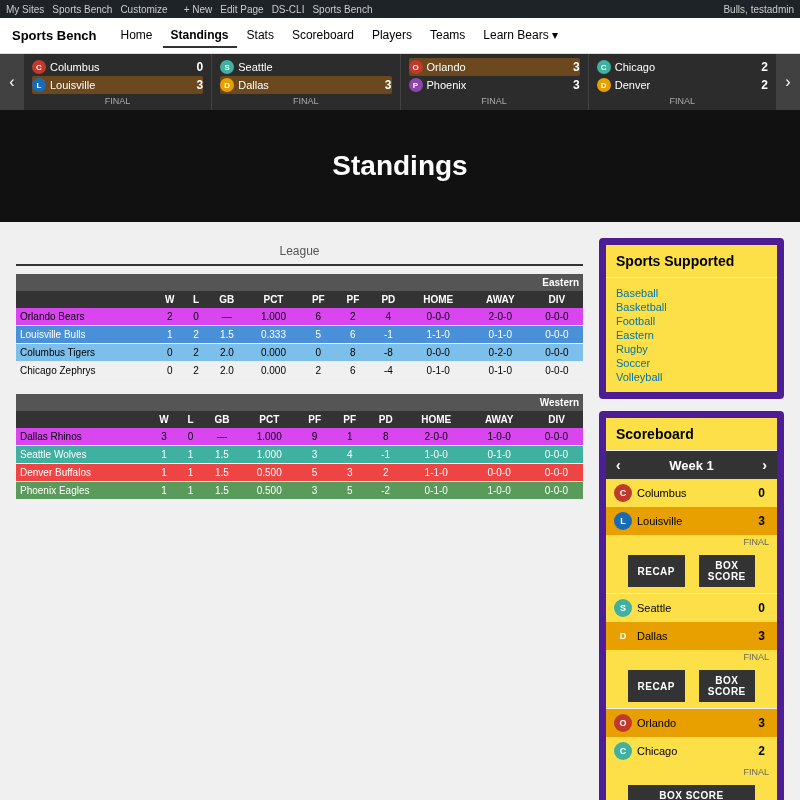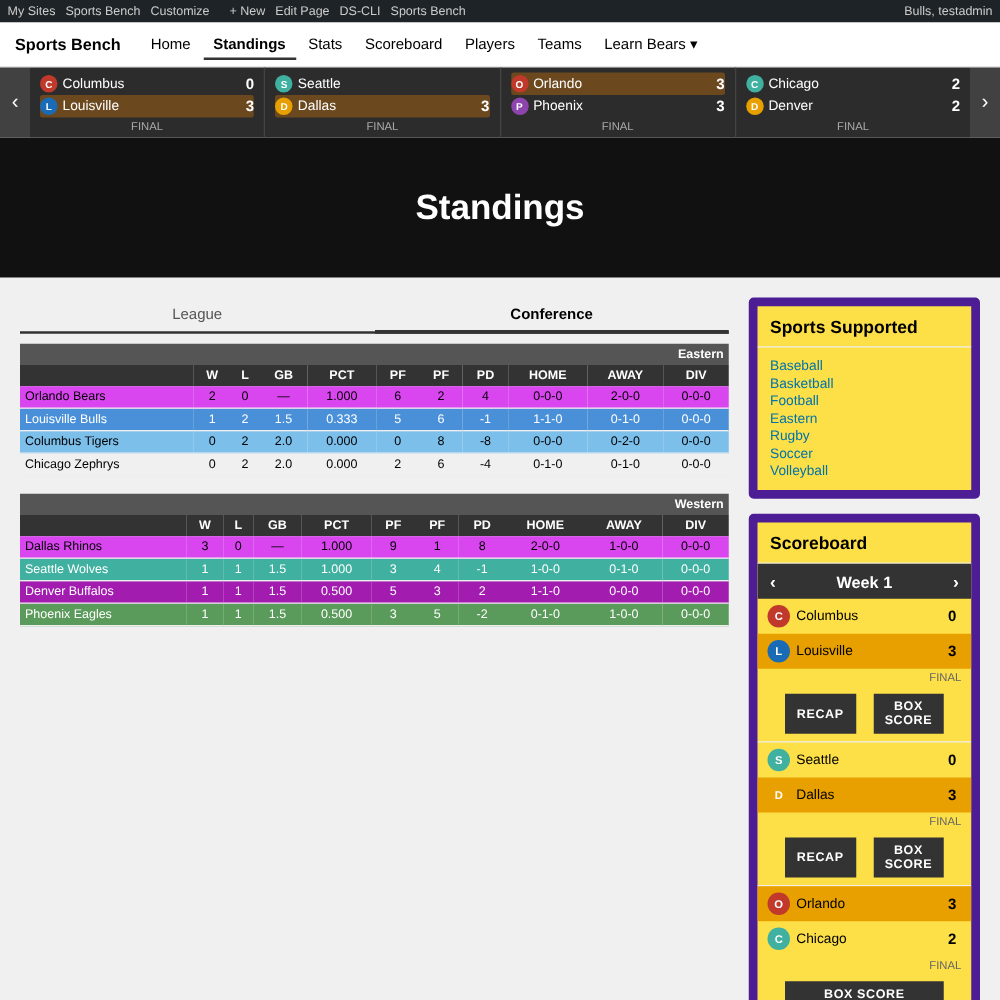--- a/index.html
+++ b/index.html
@@ -152,21 +152,21 @@
       color: #fff;
       font-weight: bold;
       padding: 3px 4px;
     }
     .standings-table td { padding: 3px 4px; text-align: center; border-bottom: 1px solid #eee; }
     .standings-table td.left { text-align: left; }
 
     .row-orange { background: #d946ef; color: #000; margin-left: 20px; }
     .row-blue { background: #4a90d9; color: #fff; }
     .row-light-blue { background: #7bbfea; color: #000; }
-    .row-dark { background: #a21caf; color: #fff; }
+    .row-dark { background: #ef4444; color: #fff; }
     .row-teal { background: #40b0a0; color: #fff; }
     .row-green { background: #5a9a5a; color: #fff; }
 
     
     #sidebar { width: 185px; flex-shrink: 0; }
 
     .sidebar-widget {
       background: #fde047;
       border: 7px solid #4c1d95;
       border-radius: 4px;
@@ -355,21 +355,20 @@
 <div id="hero">
   <h1>Standings</h1>
 </div>
 
 <div id="main-content">
 
   <div id="standings-section">
 
     <div class="standings-tabs">
       <div class="standings-tab">League</div>
-      <div class="standings-tab active">Conference</div>
     </div>
 
     
     <table class="standings-table">
       <thead>
         <tr>
           <th class="left division-header" colspan="11">Eastern</th>
         </tr>
         <tr>
           <th class="left"></th>

